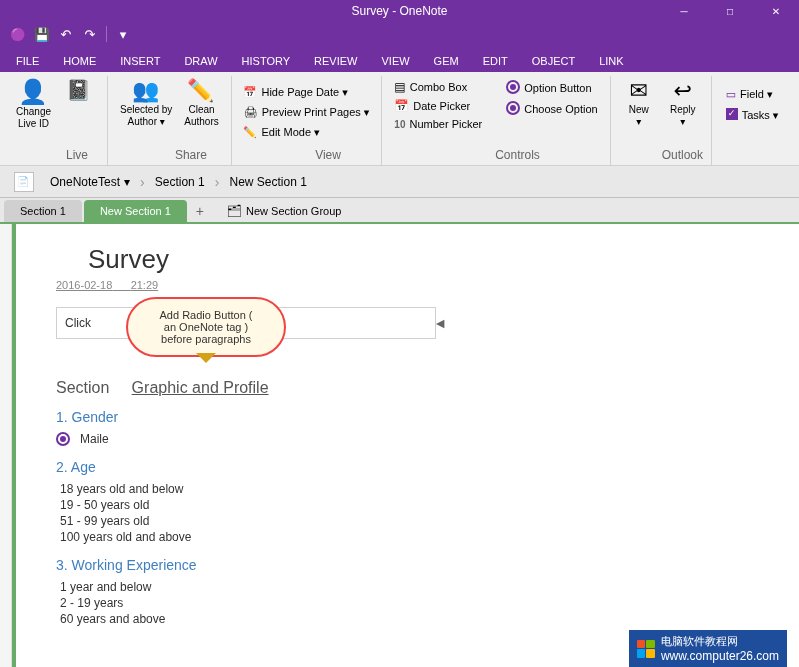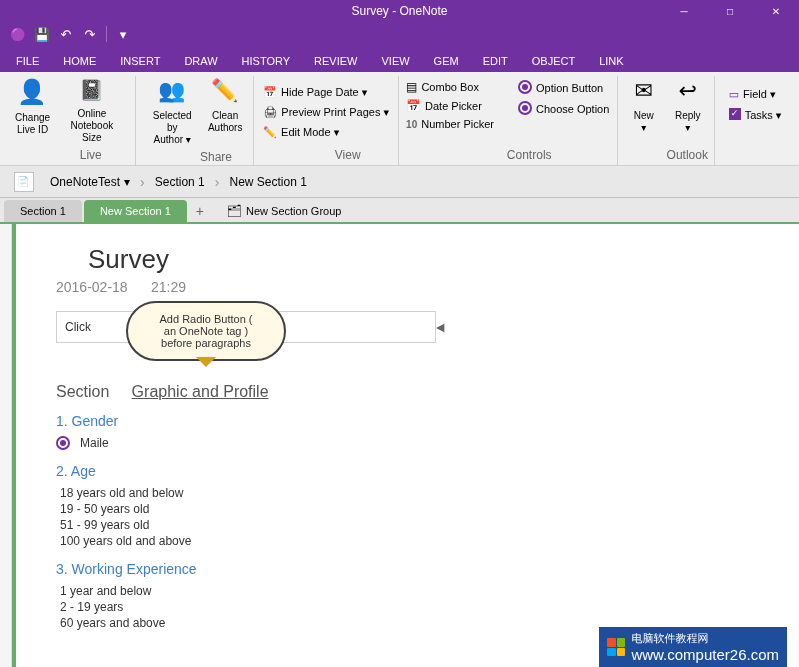--- a/index.html
+++ b/index.html
@@ -118,21 +118,21 @@
     .ribbon-btn {
       display: flex;
       flex-direction: column;
       align-items: center;
       cursor: pointer;
       padding: 2px 4px;
       border-radius: 3px;
       min-width: 40px;
     }
     .ribbon-btn .icon { font-size: 24px; line-height: 1; }
-    .ribbon-btn .label { font-size: 10px; text-align: center; line-height: 1.2; margin-top: 8px; }
+    .ribbon-btn .label { font-size: 10px; text-align: center; line-height: 1.2; margin-top: 2px; }
     .ribbon-btn-small {
       display: flex;
       align-items: center;
       gap: 4px;
       cursor: pointer;
       padding: 2px 4px;
       border-radius: 3px;
       font-size: 11px;
       white-space: nowrap;
     }
@@ -232,23 +232,24 @@
       border-left: 4px solid #6aab6a;
     }
     .page-title {
       font-size: 26px;
       font-weight: 300;
       color: #333;
       margin-bottom: 4px;
       margin-left: 32px;
     }
     .page-date {
-      font-size: 14px;
+      font-size: 11px;
       color: #888;
       margin-bottom: 16px;
+      text-decoration: underline;
     }
 
     .content-box {
       border: 1px solid #d0d0d0;
       padding: 8px;
       margin-bottom: 12px;
       position: relative;
       max-width: 380px;
     }
     .content-arrow {
@@ -261,21 +262,21 @@
     }
     .content-text {
       font-size: 12px;
       color: #333;
     }
 
     
     .callout {
       position: absolute;
       background: #fff9e6;
-      border: 2px solid #404040;
+      border: 2px solid #ef4444;
       border-radius: 40px;
       padding: 10px 16px;
       font-size: 11px;
       text-align: center;
       color: #333;
       z-index: 10;
     }
     .callout::after {
       content: '';
       position: absolute;
@@ -400,21 +401,20 @@
 <div class="ribbon">
 
   <div class="ribbon-group">
     <div class="ribbon-group-content">
       <div class="ribbon-btn">
         <div class="icon">👤</div>
         <div class="label">Change<br>Live ID</div>
       </div>
       <div class="ribbon-btn">
         <div class="icon" style="font-size:20px">📓</div>
-        <div class="label">Online<br>Notebook Size</div>
       </div>
     </div>
     <div class="ribbon-group-label">Live</div>
   </div>
 
   <div class="ribbon-group">
     <div class="ribbon-group-content">
       <div class="ribbon-btn">
         <div class="icon" style="font-size:22px">👥</div>
         <div class="label">Selected by<br>Author ▾</div>
@@ -614,15 +614,15 @@
 
 <div class="watermark">
   <div class="win-logo">
     <div class="win-logo-q" style="background:#f25022;"></div>
     <div class="win-logo-q" style="background:#7fba00;"></div>
     <div class="win-logo-q" style="background:#00a4ef;"></div>
     <div class="win-logo-q" style="background:#ffb900;"></div>
   </div>
   <div style="display:flex; flex-direction:column;">
     <span>电脑软件教程网</span>
-    <span style="font-size:15px;text-align:center;">www.computer26.com</span>
+    <span style="font-size:12px;text-align:center;">www.computer26.com</span>
   </div>
 </div>
 
 </body></html>

